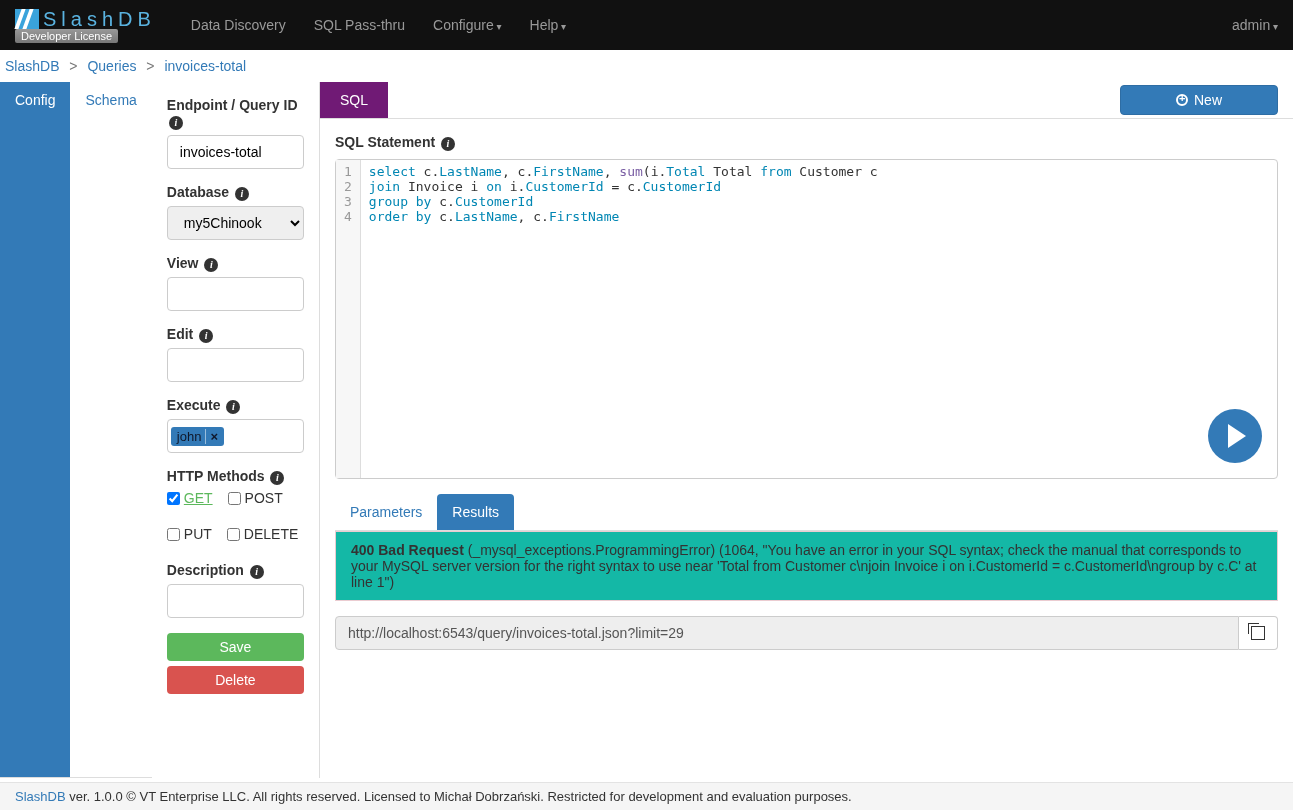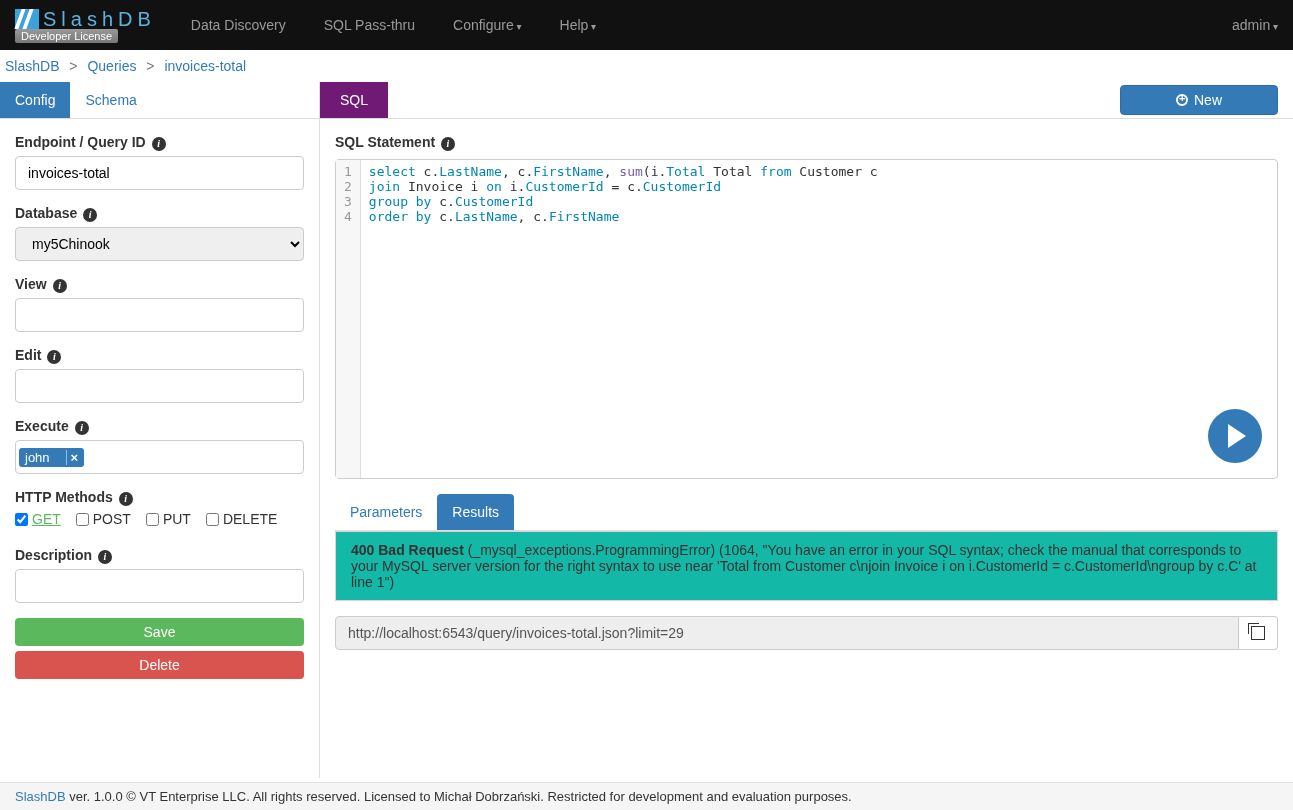--- a/index.html
+++ b/index.html
@@ -5,41 +5,41 @@
 * { box-sizing: border-box; margin: 0; padding: 0; }
 body { font-family: "Helvetica Neue", Helvetica, Arial, sans-serif; font-size: 14px; color: #333; background: #fff; }
 .navbar { background: #111; color: #999; height: 50px; display: flex; align-items: center; padding: 0 15px; position: relative; }
 .logo-area { display: flex; flex-direction: column; margin-right: 20px; }
 .logo { display: flex; align-items: center; }
 .logo-icon { width: 24px; height: 20px; background: #3aa3db; margin-right: 4px; display: inline-block; position: relative; }
 .logo-icon::before { content: ""; position: absolute; left: 3px; top: 0; width: 4px; height: 100%; background: #fff; transform: skewX(-20deg); }
 .logo-icon::after { content: ""; position: absolute; left: 11px; top: 0; width: 4px; height: 100%; background: #fff; transform: skewX(-20deg); }
 .logo-text { color: #5ab3e0; font-size: 20px; letter-spacing: 5px; font-weight: 300; }
 .license-badge { background: linear-gradient(#999,#777); color: #fff; font-size: 11px; padding: 1px 6px; border-radius: 2px; margin-top: -2px; width: fit-content; }
-.nav-items { display: flex; gap: 38px; margin-left: 15px; }
+.nav-items { display: flex; gap: 28px; margin-left: 15px; }
 .nav-item { color: #999; cursor: pointer; font-size: 14px; }
 .nav-item.dd::after { content: " ▾"; font-size: 10px; }
 .nav-right { margin-left: auto; color: #999; cursor: pointer; }
 .nav-right::after { content: " ▾"; font-size: 10px; }
 .breadcrumb { padding: 8px 5px; font-size: 14px; }
 .breadcrumb a { color: #337ab7; text-decoration: none; }
 .breadcrumb .sep { color: #777; margin: 0 6px; }
 .main { display: flex; height: calc(100vh - 50px - 34px - 30px); }
-.left-panel { width: 320px; border-right: 1px solid #ddd; display: flex; flex-direction: column; }
+.left-panel { width: 320px; border-right: 1px solid #ddd; display: flex; flex-direction: row; }
 .tabs { display: flex; border-bottom: 1px solid #ddd; }
 .tab { padding: 10px 15px; cursor: pointer; color: #337ab7; }
 .tab.active { background: #337ab7; color: #fff; }
 .form-body { padding: 15px; overflow-y: auto; }
 .form-group { margin-bottom: 15px; }
 .form-group label { font-weight: 700; display: block; margin-bottom: 5px; }
 .info-icon { display: inline-block; width: 14px; height: 14px; border-radius: 50%; background: #333; color: #fff; font-size: 10px; text-align: center; line-height: 14px; font-style: italic; font-family: serif; margin-left: 2px; }
 .form-control { width: 100%; padding: 6px 12px; border: 1px solid #ccc; border-radius: 4px; font-size: 14px; height: 34px; }
 select.form-control { background: #efefef; }
 .tags-input { width: 100%; min-height: 34px; border: 1px solid #ccc; border-radius: 4px; padding: 3px; display: flex; flex-wrap: wrap; gap: 3px; align-items: center; }
-.tag { background: #337ab7; color: #ffffff; padding: 2px 6px; border-radius: 3px; font-size: 13px; display: flex; align-items: center; gap: 16px; }
+.tag { background: #337ab7; color: #0f172a; padding: 2px 6px; border-radius: 3px; font-size: 13px; display: flex; align-items: center; gap: 4px; }
 .tag-x { cursor: pointer; font-weight: bold; border-left: 1px solid rgba(255,255,255,0.5); padding-left: 4px; }
 .http-methods { display: flex; gap: 15px; align-items: center; flex-wrap: wrap; }
 .http-methods label { font-weight: 400; display: flex; align-items: center; gap: 4px; }
 .http-methods a { color: #5cb85c; text-decoration: underline; }
 .btn { display: block; width: 100%; padding: 6px 12px; border: none; border-radius: 4px; color: #fff; font-size: 14px; cursor: pointer; margin-bottom: 5px; text-align: center; }
 .btn-success { background: #5cb85c; }
 .btn-danger { background: #d9534f; }
 .right-panel { flex: 1; display: flex; flex-direction: column; position: relative; }
 .right-top { display: flex; align-items: center; border-bottom: 1px solid #ddd; padding-right: 15px; }
 .sql-tab { background: #701a75; color: #fff; padding: 10px 20px; }

